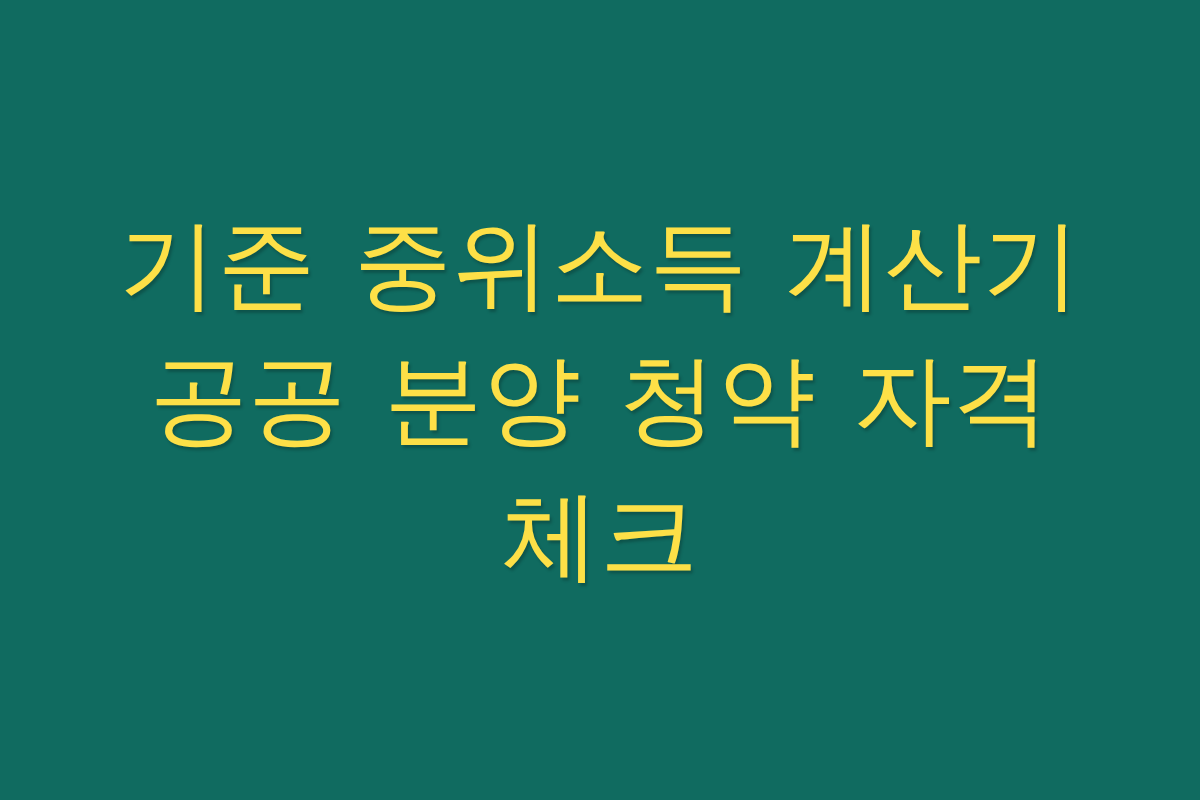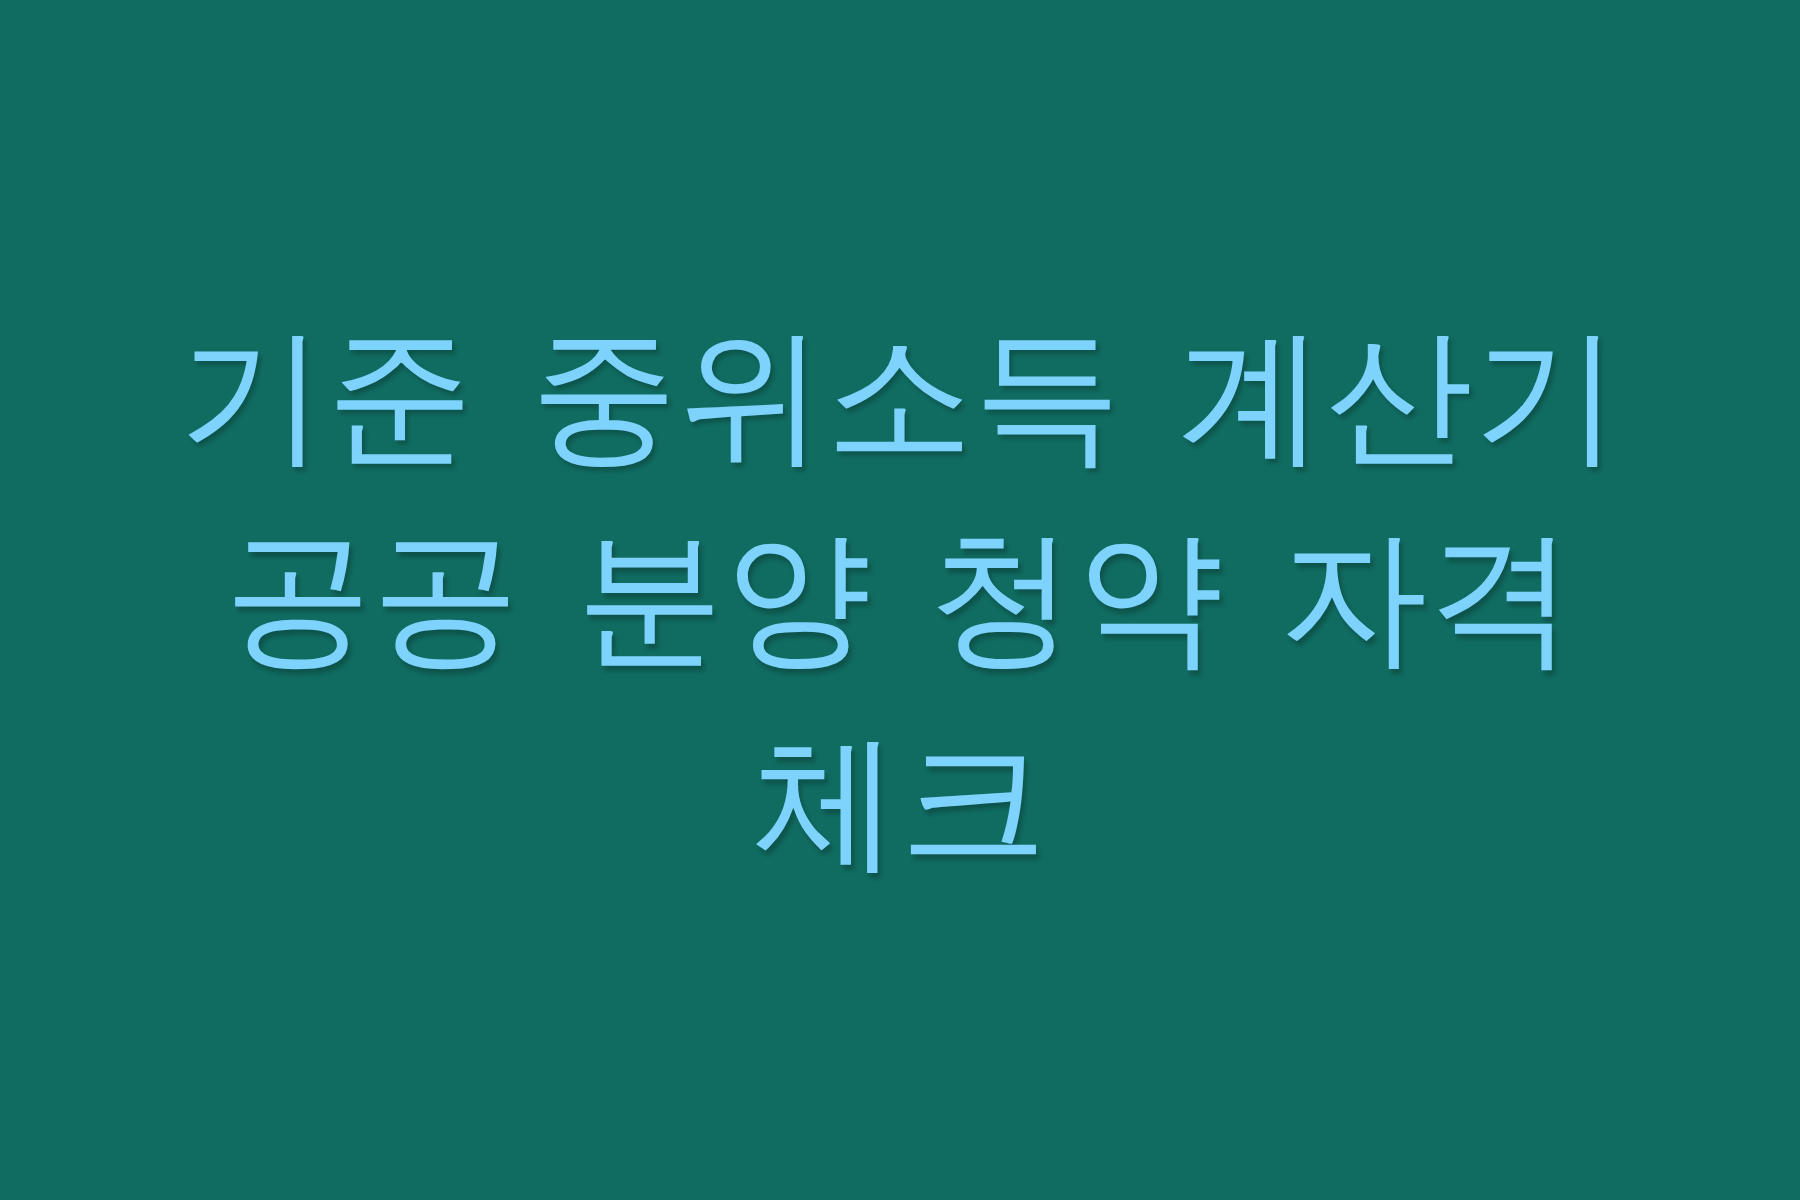--- a/index.html
+++ b/index.html
@@ -50,17 +50,17 @@
     overflow-wrap: break-word;
   }
 </style>
 </head>
 <body>
 
 <div id="banner" style="background: rgb(16, 107, 96);">
 
   <div id="title-block">
 
-    <h1 id="title-text" style="color: #7dd3fc; text-shadow: rgba(0, 0, 0, 0.22) 2px 3px 3px; text-align: center;">기준 중위소득 계산기 공공 분양 청약 자격 체크</h1>
+    <h1 id="title-text" style="color: #fde047; text-shadow: rgba(0, 0, 0, 0.22) 2px 3px 3px; text-align: center;">기준 중위소득 계산기 공공 분양 청약 자격 체크</h1>
 
   </div>
 
 </div>
 
 </body></html>

